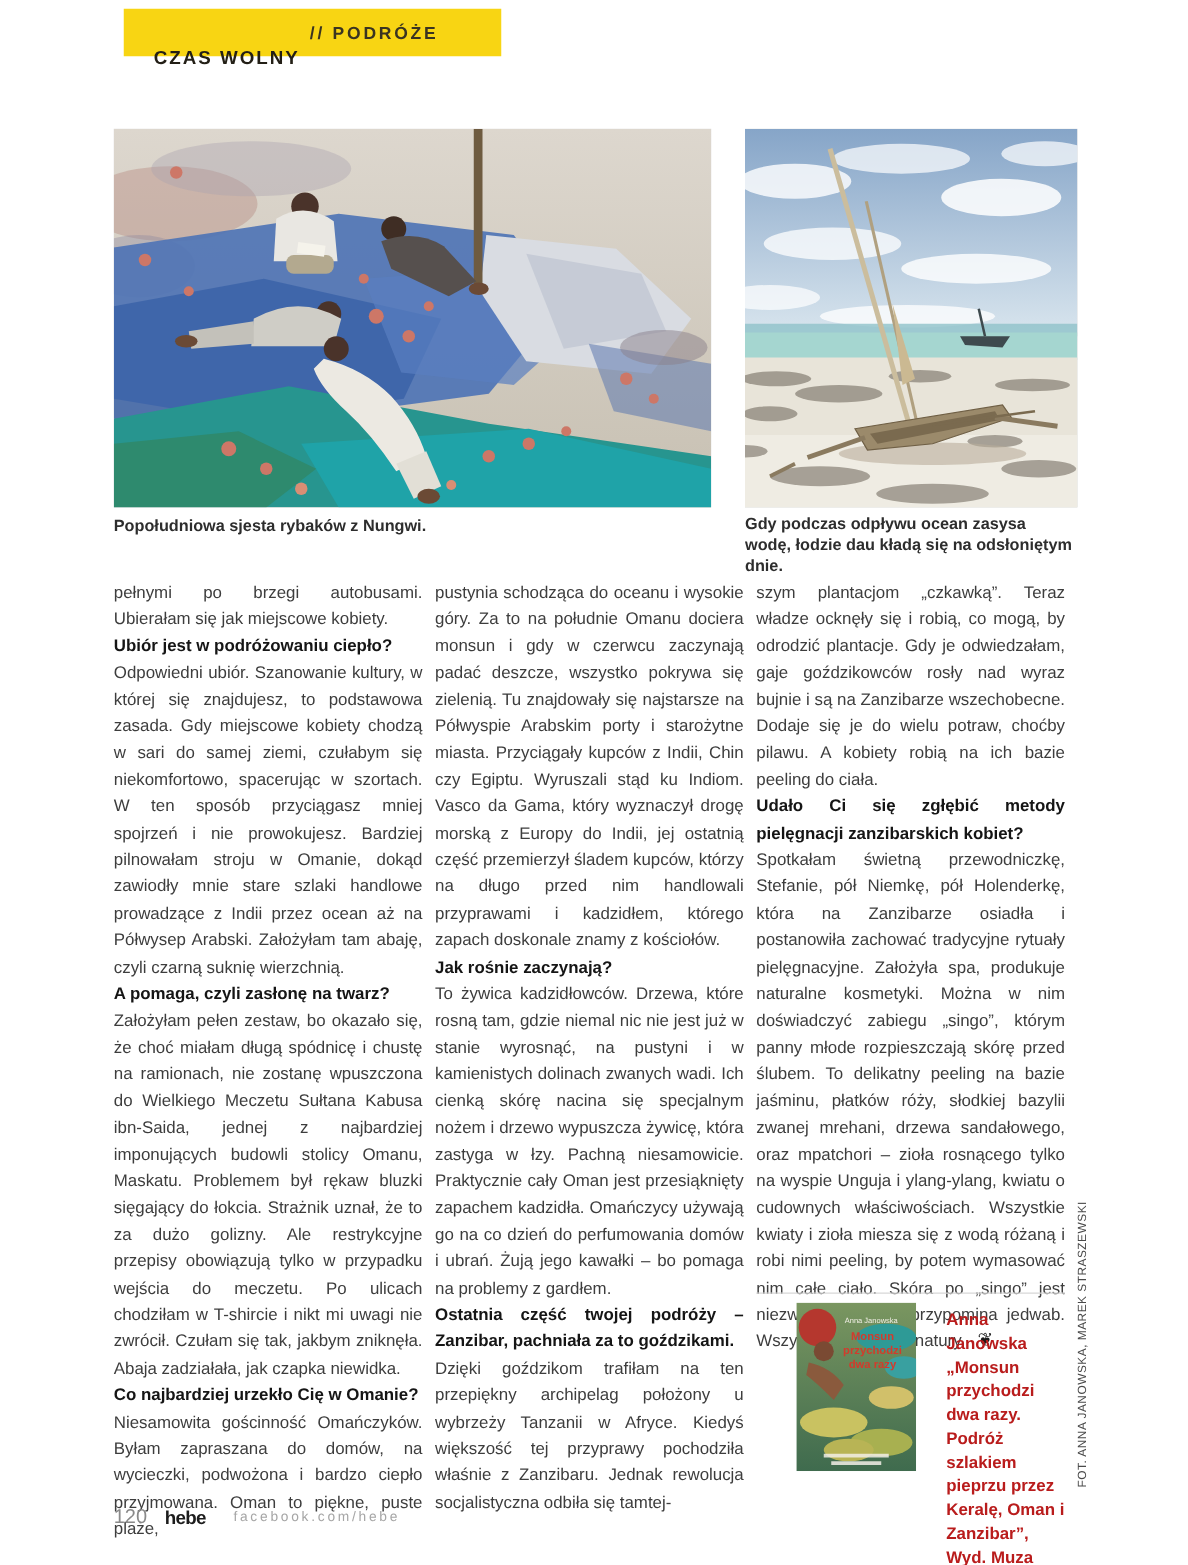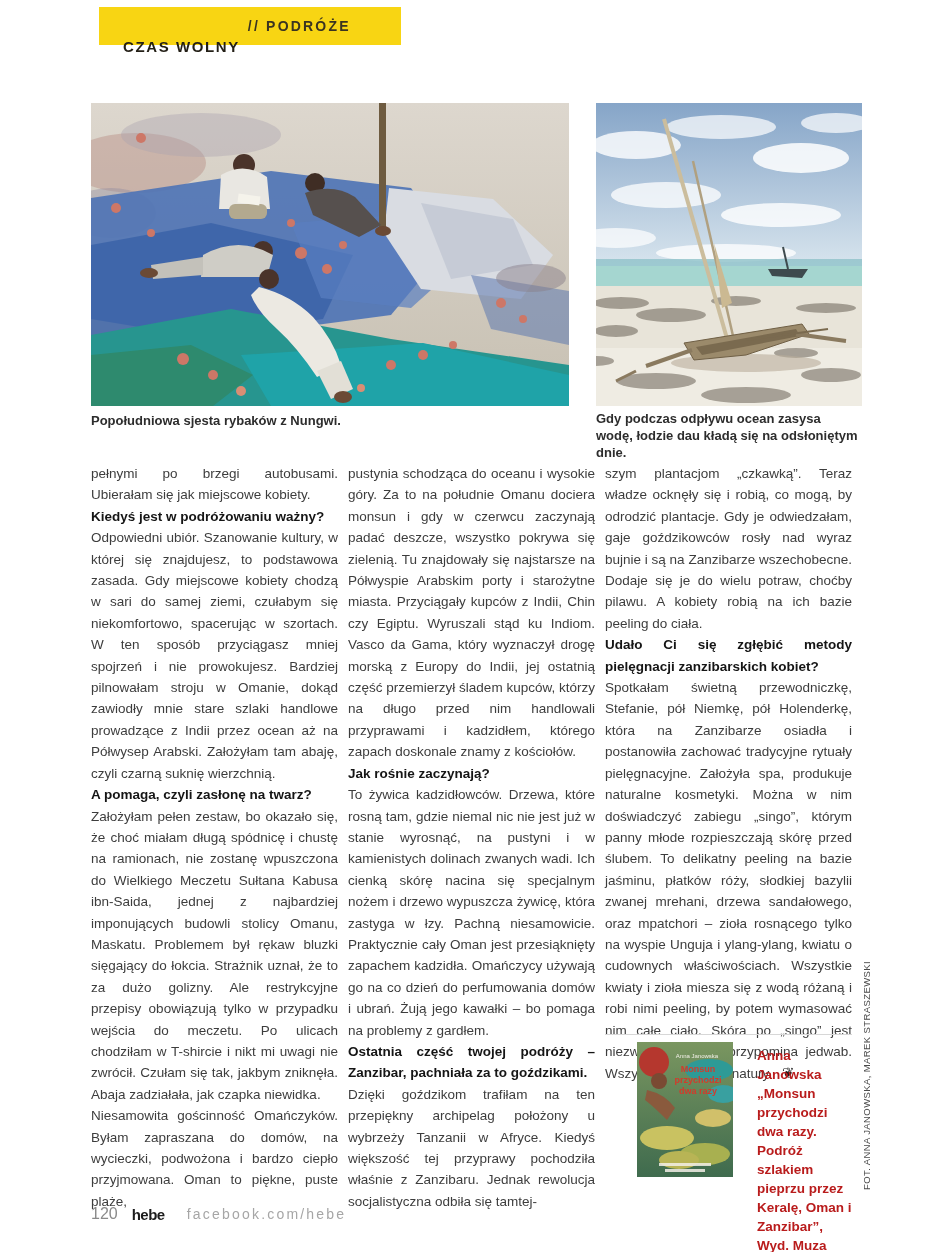--- a/index.html
+++ b/index.html
@@ -44,21 +44,21 @@
   
   .photo-credit{
     position:absolute;left:861px;top:940px;height:250px;
     writing-mode:vertical-rl;transform:rotate(180deg);
     font-size:9.5px;color:#4a4a4a;letter-spacing:0.4px;white-space:nowrap;
   }
   
   .footer{position:absolute;left:91px;top:1205px;display:flex;align-items:center;}
   .footer .pagenum{font-size:16px;color:#8a8a8a;}
   .footer .logo{font-size:15px;font-weight:800;color:#1c1c1c;letter-spacing:-0.5px;margin-left:14px;}
-  .footer .url{font-size:14px;color:#a6a6a6;letter-spacing:2.2px;margin-left:22px;}
+  .footer .url{font-size:11px;color:#a6a6a6;letter-spacing:2.2px;margin-left:22px;}
 </style>
 </head>
 <body>
 
 <div class="page">
 
   <div class="section-tag">
     <span class="primary">CZAS WOLNY</span>
     <span class="secondary">// PODRÓŻE</span>
   </div>
@@ -196,24 +196,25 @@
         <line x1="40" y1="268" x2="20" y2="278" stroke="#8a7a5f" stroke-width="3"></line>
       </g>
     </svg>
   </div>
 
   <div class="caption caption-right">Gdy podczas odpływu ocean zasysa wodę, łodzie dau kładą się na odsłoniętym dnie.</div>
   <div class="caption caption-left">Popołudniowa sjesta rybaków z Nungwi.</div>
 
   <div class="col col-1">
     <p class="a">pełnymi po brzegi autobusami. Ubierałam się jak miejscowe kobiety.</p>
-    <p class="q">Kiedyś jest w podróżowaniu ważny?</p>
+    <p class="q">Ubiór jest w podróżowaniu ciepło?</p>
     <p class="a">Odpowiedni ubiór. Szanowanie kultury, w której się znajdujesz, to podstawowa zasada. Gdy miejscowe kobiety chodzą w sari do samej ziemi, czułabym się niekomfortowo, spacerując w szortach. W ten sposób przyciągasz mniej spojrzeń i nie prowokujesz. Bardziej pilnowałam stroju w Omanie, dokąd zawiodły mnie stare szlaki handlowe prowadzące z Indii przez ocean aż na Półwysep Arabski. Założyłam tam abaję, czyli czarną suknię wierzchnią.</p>
     <p class="q">A pomaga, czyli zasłonę na twarz?</p>
     <p class="a">Założyłam pełen zestaw, bo okazało się, że choć miałam długą spódnicę i chustę na ramionach, nie zostanę wpuszczona do Wielkiego Meczetu Sułtana Kabusa ibn-Saida, jednej z najbardziej imponujących budowli stolicy Omanu, Maskatu. Problemem był rękaw bluzki sięgający do łokcia. Strażnik uznał, że to za dużo golizny. Ale restrykcyjne przepisy obowiązują tylko w przypadku wejścia do meczetu. Po ulicach chodziłam w T-shircie i nikt mi uwagi nie zwrócił. Czułam się tak, jakbym zniknęła. Abaja zadziałała, jak czapka niewidka.</p>
+    <p class="q">Co najbardziej urzekło Cię w Omanie?</p>
     <p class="a">Niesamowita gościnność Omańczyków. Byłam zapraszana do domów, na wycieczki, podwożona i bardzo ciepło przyjmowana. Oman to piękne, puste plaże,</p>
   </div>
 
   <div class="col col-2">
     <p class="a">pustynia schodząca do oceanu i wysokie góry. Za to na południe Omanu dociera monsun i gdy w czerwcu zaczynają padać deszcze, wszystko pokrywa się zielenią. Tu znajdowały się najstarsze na Półwyspie Arabskim porty i starożytne miasta. Przyciągały kupców z Indii, Chin czy Egiptu. Wyruszali stąd ku Indiom. Vasco da Gama, który wyznaczył drogę morską z Europy do Indii, jej ostatnią część przemierzył śladem kupców, którzy na długo przed nim handlowali przyprawami i kadzidłem, którego zapach doskonale znamy z kościołów.</p>
     <p class="q">Jak rośnie zaczynają?</p>
     <p class="a">To żywica kadzidłowców. Drzewa, które rosną tam, gdzie niemal nic nie jest już w stanie wyrosnąć, na pustyni i w kamienistych dolinach zwanych wadi. Ich cienką skórę nacina się specjalnym nożem i drzewo wypuszcza żywicę, która zastyga w łzy. Pachną niesamowicie. Praktycznie cały Oman jest przesiąknięty zapachem kadzidła. Omańczycy używają go na co dzień do perfumowania domów i ubrań. Żują jego kawałki – bo pomaga na problemy z gardłem.</p>
     <p class="q">Ostatnia część twojej podróży – Zanzibar, pachniała za to goździkami.</p>
     <p class="a">Dzięki goździkom trafiłam na ten przepiękny archipelag położony u wybrzeży Tanzanii w Afryce. Kiedyś większość tej przyprawy pochodziła właśnie z Zanzibaru. Jednak rewolucja socjalistyczna odbiła się tamtej-</p>
   </div>

